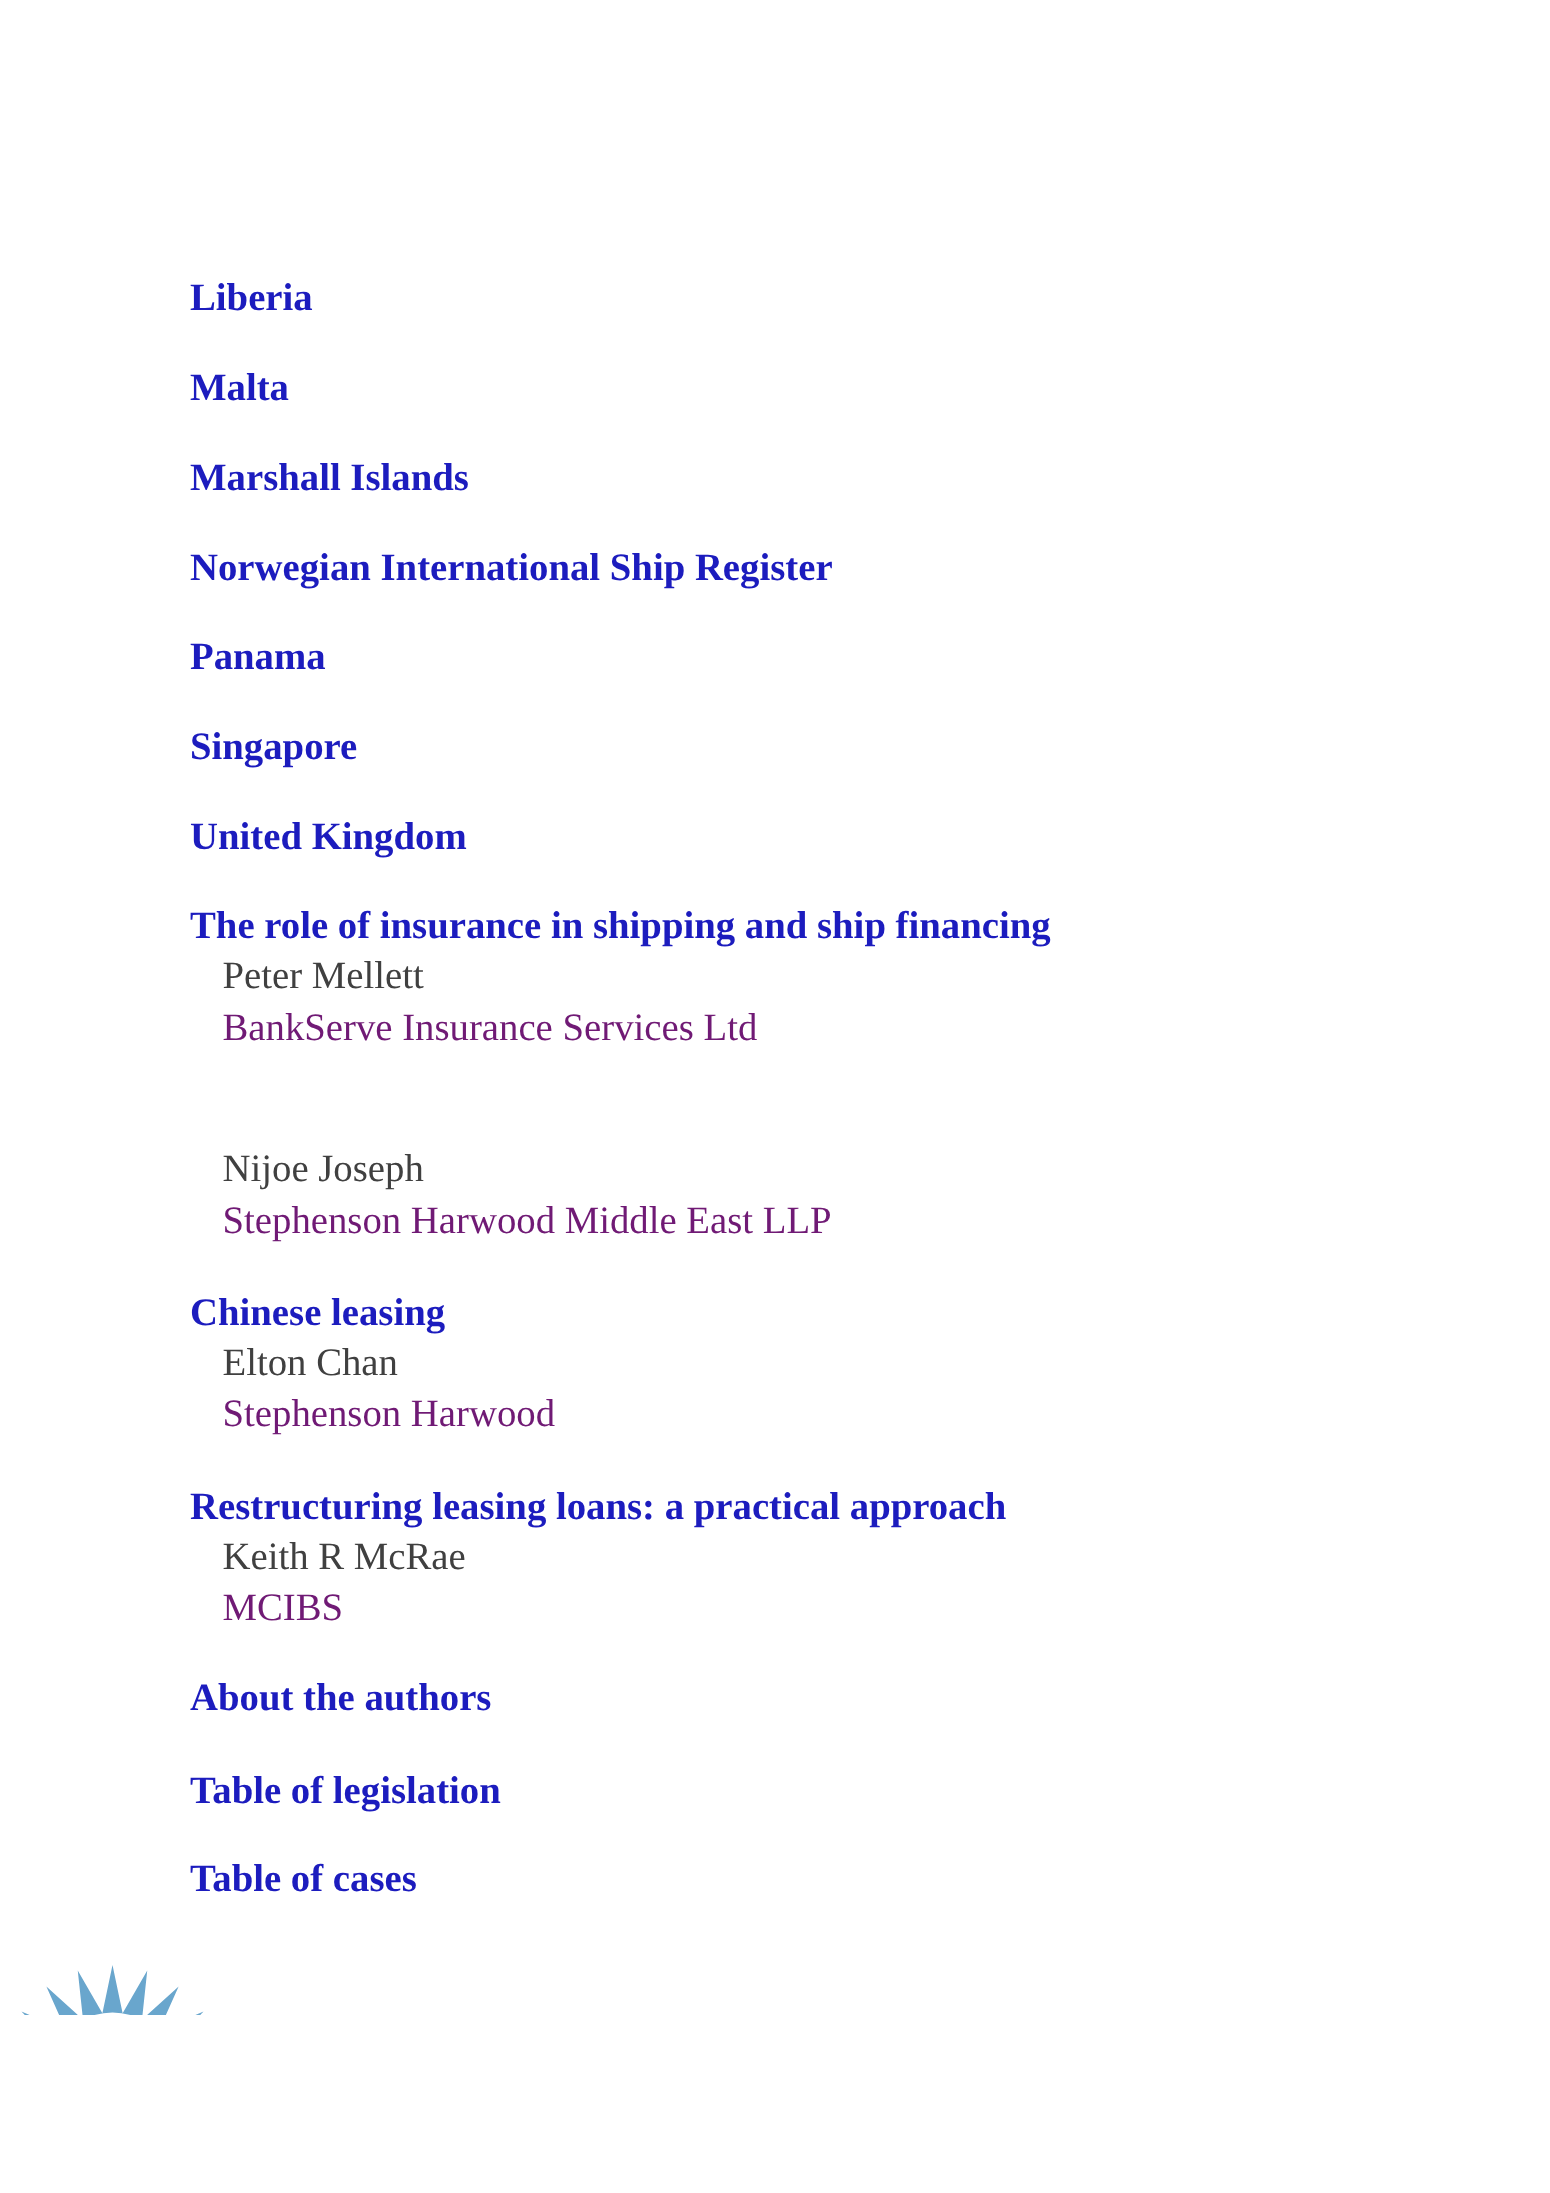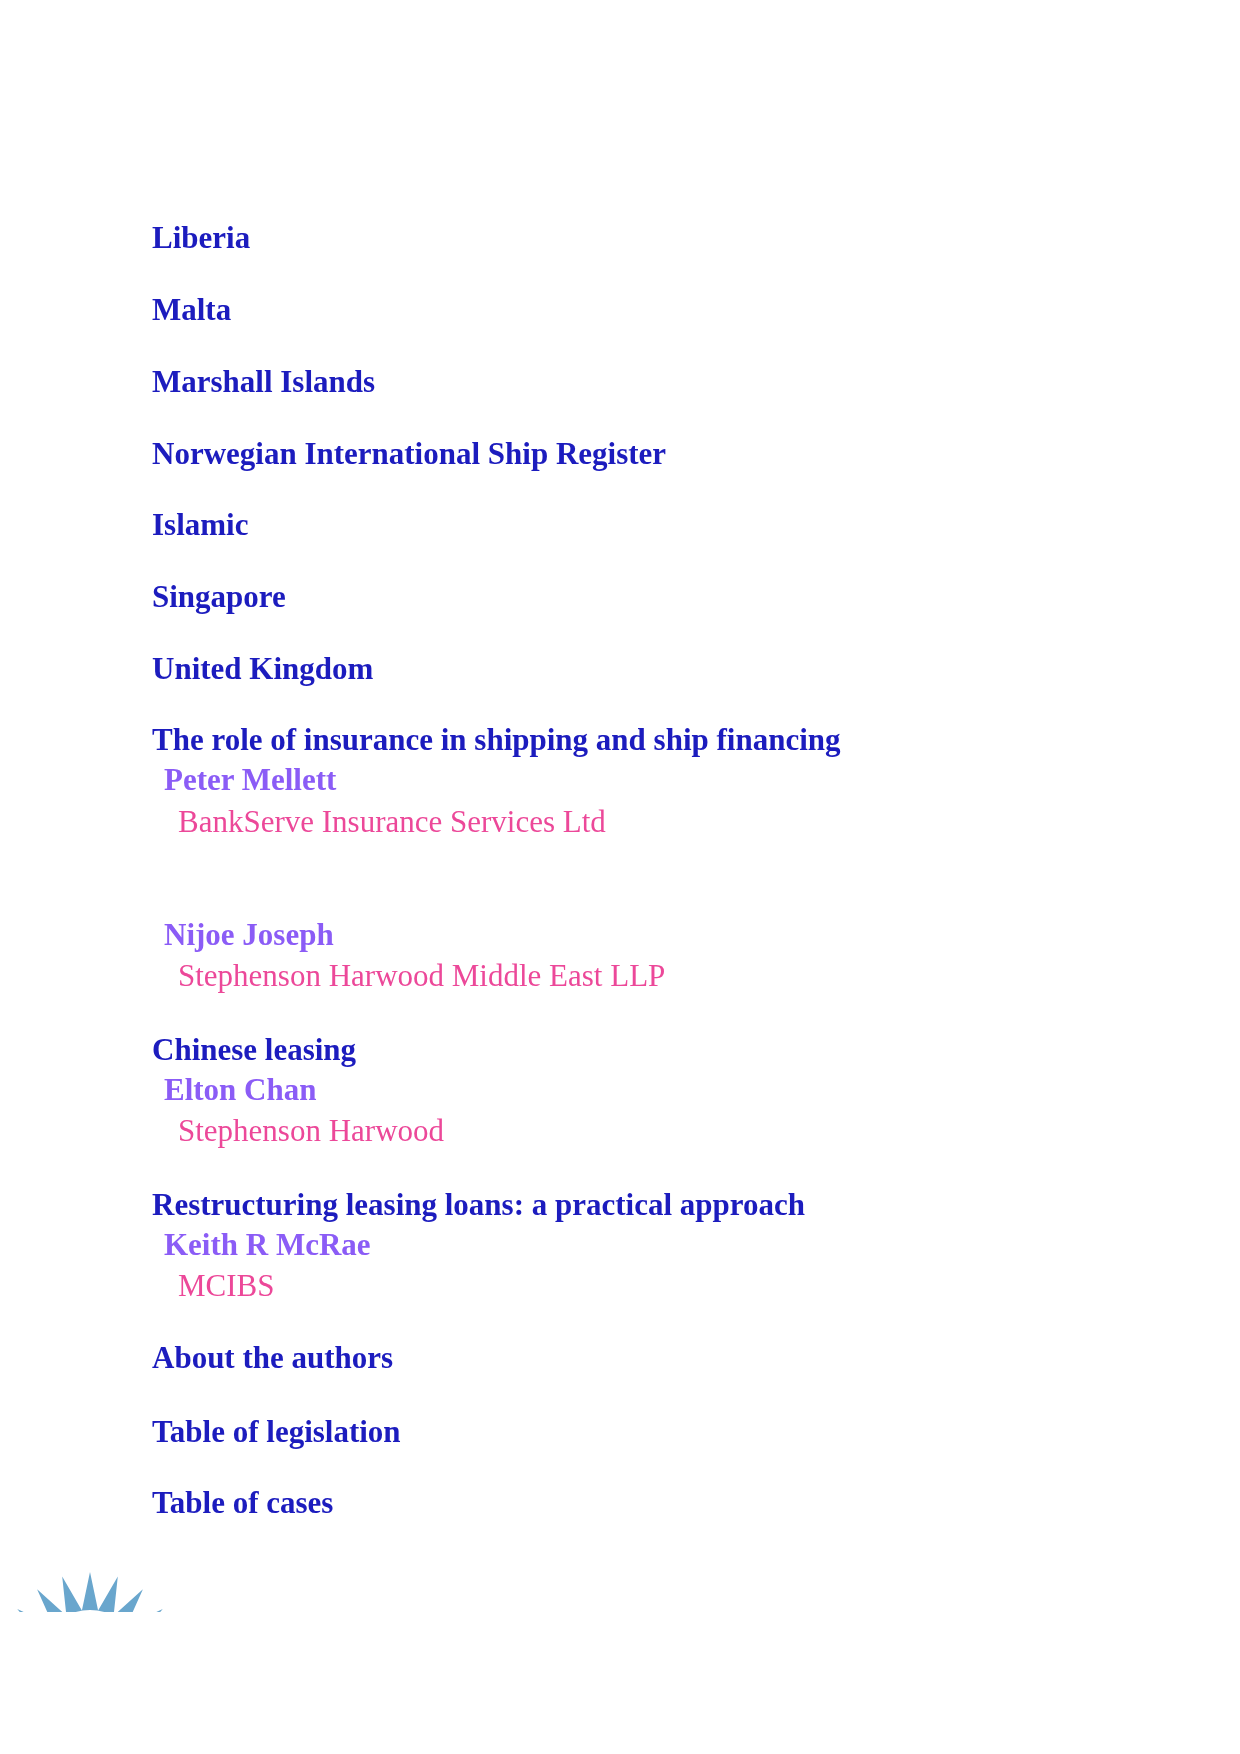--- a/index.html
+++ b/index.html
@@ -22,28 +22,28 @@
     font-size: 31px;
   }
   .toc-title {
     left: 152px;
     font-weight: bold;
     color: #1c1cbe;
     text-decoration: none;
     cursor: pointer;
   }
   .toc-author {
-    left: 164px;
-    font-weight: bold;
-    color: #8b5cf6;
+    left: 178px;
+    font-weight: normal;
+    color: #404040;
   }
   .toc-affil {
     left: 178px;
     font-weight: normal;
-    color: #ec4899;
+    color: #701a75;
   }
   .watermark {
     position: absolute;
     left: 0;
     top: 1554px;
     width: 1240px;
     height: 200px;
   }
   .wm-text {
     font-family: "Liberation Serif", serif;
@@ -52,21 +52,21 @@
 </style>
 </head>
 <body>
 
 <div class="page">
 
   <a class="line toc-title" style="top:222px">Liberia</a>
   <a class="line toc-title" style="top:294px">Malta</a>
   <a class="line toc-title" style="top:366px">Marshall Islands</a>
   <a class="line toc-title" style="top:438px">Norwegian International Ship Register</a>
-  <a class="line toc-title" style="top:509px">Islamic</a>
+  <a class="line toc-title" style="top:509px">Panama</a>
   <a class="line toc-title" style="top:581px">Singapore</a>
   <a class="line toc-title" style="top:653px">United Kingdom</a>
 
   <a class="line toc-title" style="top:724px">The role of insurance in shipping and ship financing</a>
   <div class="line toc-author" style="top:764px">Peter Mellett</div>
   <div class="line toc-affil" style="top:806px">BankServe Insurance Services Ltd</div>
 
   <div class="line toc-author" style="top:919px">Nijoe Joseph</div>
   <div class="line toc-affil" style="top:960px">Stephenson Harwood Middle East LLP</div>
 

